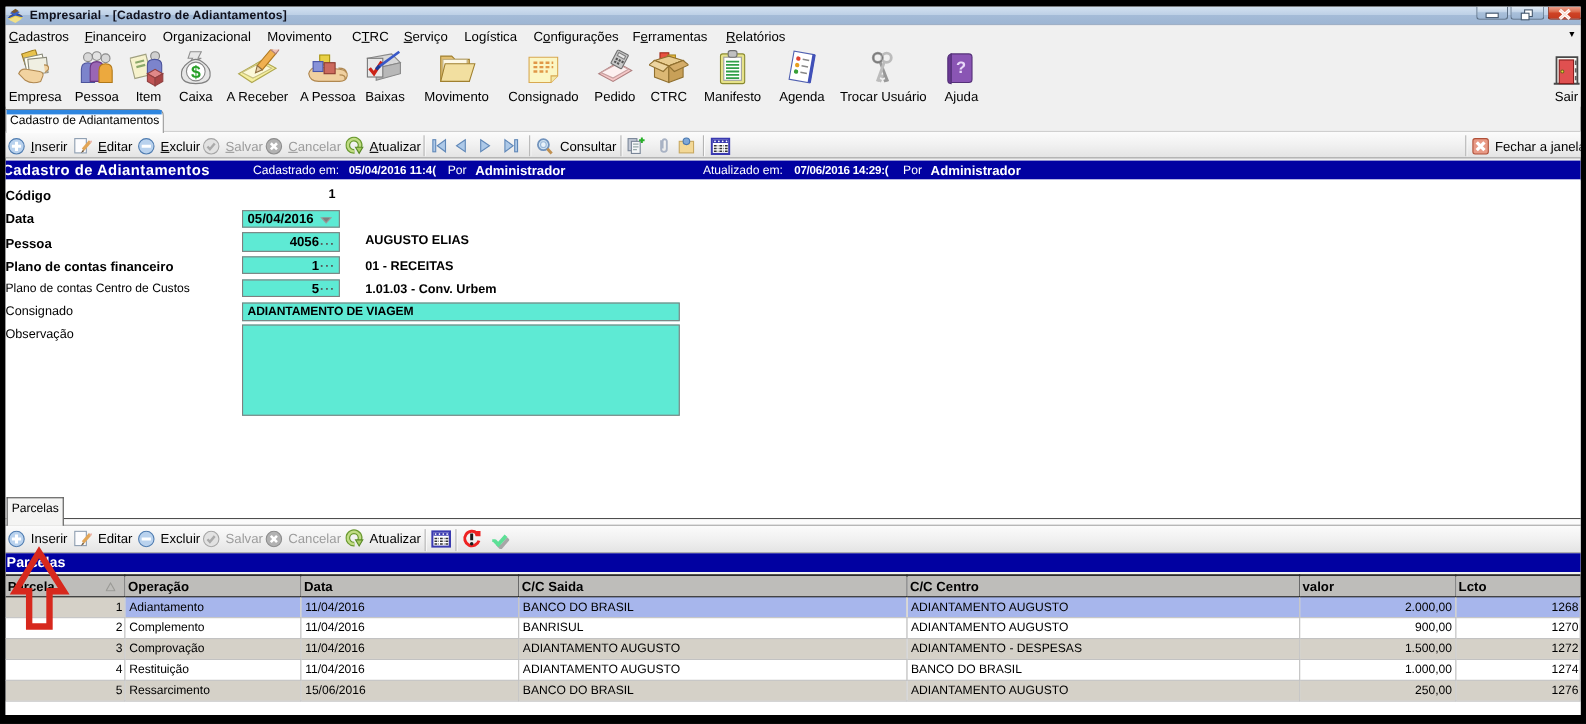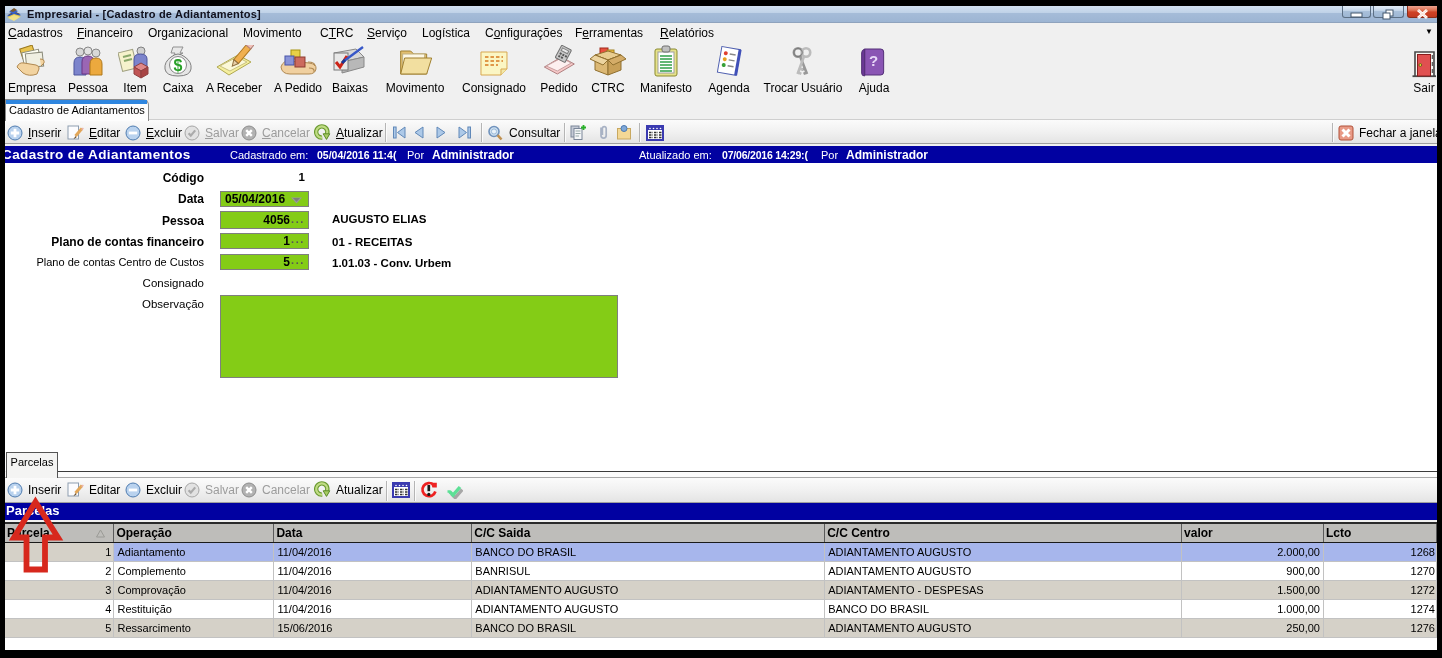--- a/index.html
+++ b/index.html
@@ -30,23 +30,23 @@
   border-top:1px solid #cfcfcf;border-bottom:1px solid #9f9f9f}
 .tb{position:absolute;display:flex;align-items:center;font-size:12px;color:#000;white-space:nowrap}
 .tb svg{margin-right:5px}
 .tb.dis{color:#9c9c9c}
 .vsep{position:absolute;width:1px;background:#b5b5b5;box-shadow:1px 0 0 #fbfbfb}
 
 .bluebar{position:absolute;left:0;width:1432px;background:#0101a1;color:#fff;overflow:hidden}
 .bluebar span{position:absolute;white-space:nowrap}
 
 #form{position:absolute;left:0;top:157px;width:1432px;height:308px;background:#fff}
-.flabel{position:absolute;left:0;width:199px;text-align:right;font-size:11.5px;color:#000;white-space:nowrap}
+.flabel{position:absolute;left:0;width:199px;text-align:left;font-size:11.5px;color:#000;white-space:nowrap}
 .fbold{font-weight:bold;font-size:12px}
-.field{position:absolute;left:215px;width:89px;height:16px;background:#84cc16;
+.field{position:absolute;left:215px;width:89px;height:16px;background:#5eead4;
   border:1px solid #7f7f7f;font-size:12px;font-weight:bold;color:#000}
 .fval{position:absolute;font-size:11.5px;font-weight:bold;color:#000;white-space:nowrap}
 .dots{position:absolute;right:3px;top:1px;color:#555;font-weight:bold;font-size:11px;letter-spacing:1px}
 
 #grid{position:absolute;left:0;top:516px;border-collapse:collapse;table-layout:fixed;font-size:11px;color:#000;border-top:2px solid #2a2a2a}
 #grid td{border-right:1px solid #c2c2c2;border-bottom:1px solid #c2c2c2;padding:0 3px;height:19px;overflow:hidden;white-space:nowrap}
 #grid td:first-child{padding-right:2px}
 #grid tr.sel td:first-child{background:#d5d1c8}
 #grid td:last-child{padding-right:1px}
 #grid tr.hd td{padding-left:2px}
@@ -161,21 +161,21 @@
         <span>A Receber</span>
       </div>
     <div class="bi" style="left:293px">
         <svg width="40" height="34" viewBox="0 0 40 34">
       <path d="M3 22 q2-7 10-6 l18 2 q8 1 7 6 q-1 5 -7 5 l-19 0 q-8 0 -9-7z" fill="#f0d0a0" stroke="#b08850"></path>
       <path d="M30 17 q7 0 7 4 M31 23 q6 0 5 4" fill="none" stroke="#b08850" stroke-width="1.2"></path>
       <rect x="13" y="5" width="9" height="9" fill="#e8d046" stroke="#a89410"></rect>
       <rect x="7" y="11" width="9" height="9" fill="#8893d8" stroke="#4854a8"></rect>
       <rect x="17" y="12" width="10" height="10" fill="#cc6a5e" stroke="#8c3a30"></rect>
     </svg>
-        <span>A Pedido</span>
+        <span>A Pessoa</span>
       </div>
     <div class="bi" style="left:345px">
         <svg width="40" height="34" viewBox="0 0 40 34">
       <polygon points="4,8 26,4 34,12 12,17" fill="#d8d8d8" stroke="#888"></polygon>
       <polygon points="12,17 34,12 34,22 12,28" fill="#b8b8b8" stroke="#888"></polygon>
       <rect x="4" y="8" width="14" height="17" fill="#e8e8e8" stroke="#787878"></rect>
       <path d="M6 17 l4 5 7-11" stroke="#cc2418" stroke-width="3" fill="none"></path>
       <path d="M14 16 L33 2" stroke="#3858c8" stroke-width="2.4"></path>
       <path d="M12 18 l3-3" stroke="#183898" stroke-width="3"></path>
     </svg>
@@ -412,20 +412,21 @@
 
     <div class="flabel fbold" style="top:71.5px">Plano de contas financeiro</div>
     <div class="field" style="top:70px;line-height:14px;text-align:right;padding-right:18px">1<span class="dots">···</span></div>
     <div class="fval" style="left:327px;top:72.5px">01 - RECEITAS</div>
 
     <div class="flabel" style="top:92.5px;font-size:11px">Plano de contas Centro de Custos</div>
     <div class="field" style="top:90.5px;line-height:14px;text-align:right;padding-right:18px">5<span class="dots">···</span></div>
     <div class="fval" style="left:327px;top:93.5px">1.01.03 - Conv. Urbem</div>
 
     <div class="flabel" style="top:114px">Consignado</div>
+    <div class="field" style="top:111.5px;width:398px;height:17px;line-height:15px;padding-left:4px;font-size:11px;letter-spacing:-0.1px">ADIANTAMENTO DE VIAGEM</div>
 
     <div class="flabel" style="top:134.5px">Observação</div>
     <div class="field" style="top:131.5px;width:398px;height:83px"></div>
   </div>
 
   <div class="tab" id="tab2" style="left:1px;top:446px;width:52px;height:26px;line-height:19px;border-color:#555;z-index:5">Parcelas</div>
 
   <div class="abs" style="left:1px;top:465px;width:1431px;height:1px;background:#3c3c3c"></div>
   <div class="abs" style="left:0;top:466px;width:1432px;height:5px;background:#fbfbfb"></div>
 

